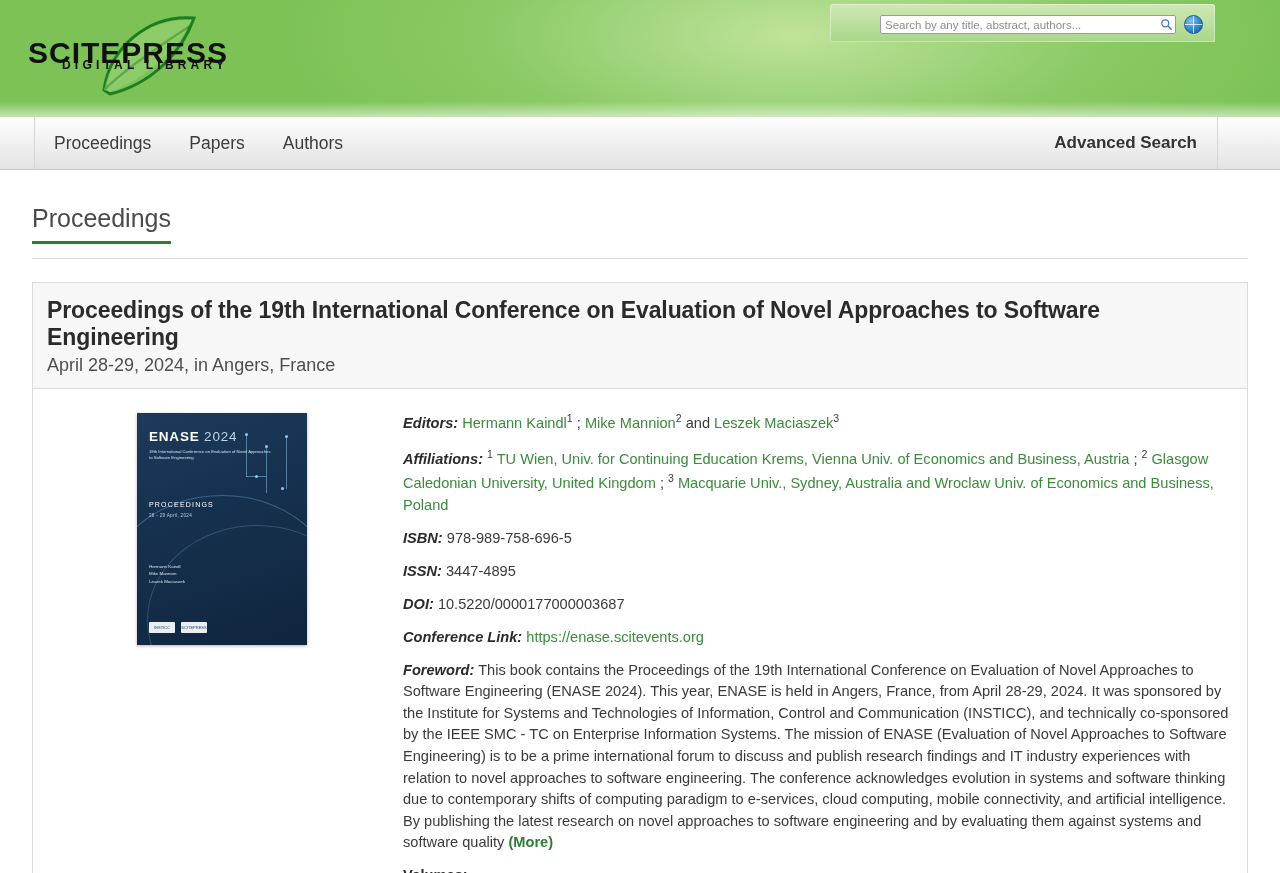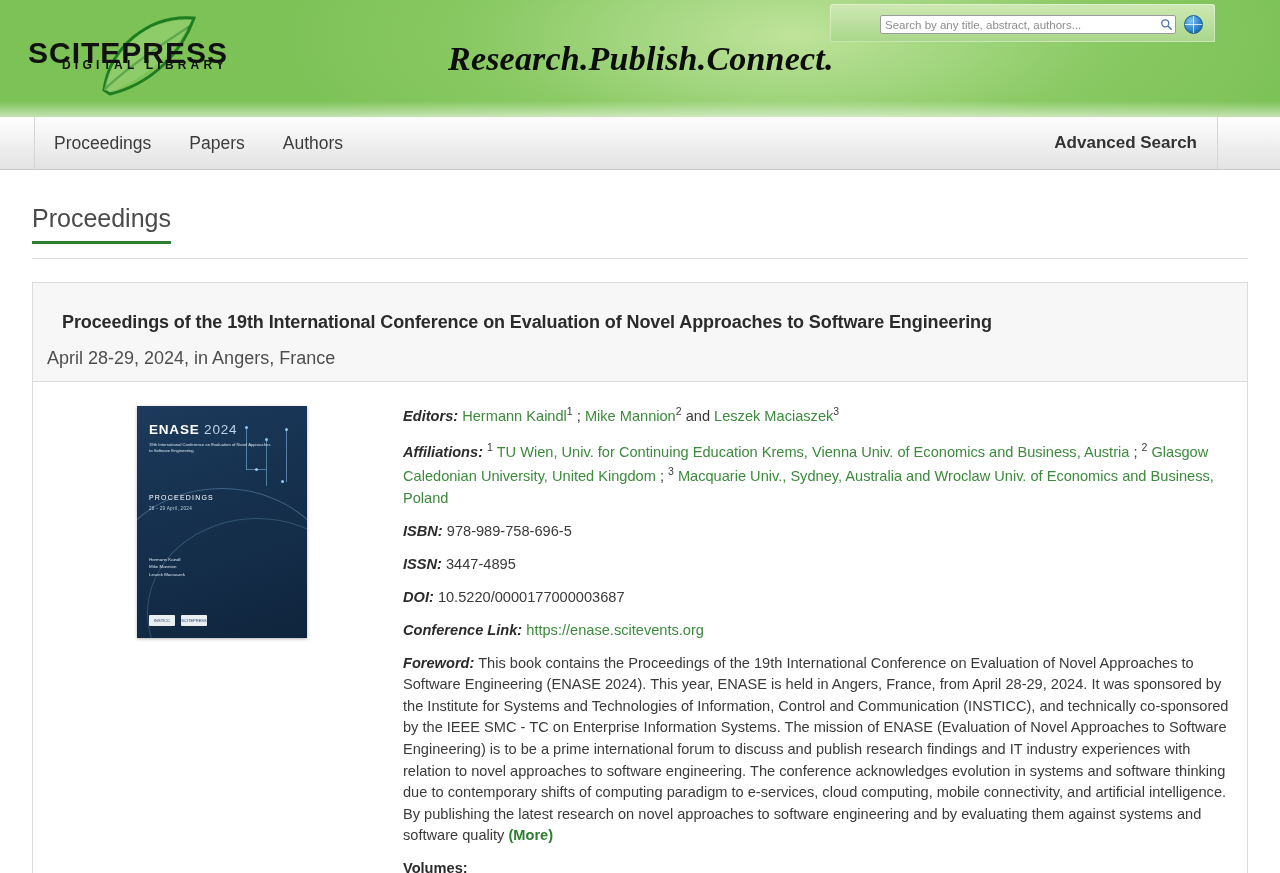--- a/index.html
+++ b/index.html
@@ -178,22 +178,22 @@
     margin-top: 23px;
     border: 1px solid #dcdcdc;
     background: #fff;
   }
   .panel-head {
     background: #f7f7f7;
     border-bottom: 1px solid #dcdcdc;
     padding: 14px 14px 12px 14px;
   }
   .panel-head h2 {
-    margin: 15px;
-    font-size: 18px;
+    margin: 0;
+    font-size: 23px;
     font-weight: bold;
     color: #2b2b2b;
     letter-spacing: -0.1px;
   }
   .panel-head .dateline {
     margin-top: 4px;
     font-size: 18px;
     color: #4e4e4e;
   }
 
@@ -298,21 +298,20 @@
   <div class="logo">
     <svg class="logo-mark" viewBox="0 0 120 100">
       <path d="M14 82 C 20 40, 58 6, 104 10 C 92 44, 62 76, 20 86 Z" fill="none" stroke="#1e7d1e" stroke-width="3"></path>
       <path d="M14 82 C 34 62, 66 40, 100 18" fill="none" stroke="#1e7d1e" stroke-width="2.5"></path>
       <path d="M14 82 C 24 36, 60 10, 102 12 C 88 40, 58 70, 20 84 Z" fill="#9fd47c" fill-opacity="0.5"></path>
     </svg>
     <div class="logo-text">SCITEPRESS</div>
     <div class="logo-sub">DIGITAL LIBRARY</div>
   </div>
 
-  <div class="tagline">Research.Publish.Connect.</div>
 
   <div class="search-wrap">
     <div class="search-box">
       <input class="search-input" type="text" placeholder="Search by any title, abstract, authors..." style="">
       <span class="search-go">
         <svg width="13" height="13" viewBox="0 0 16 16">
           <circle cx="6.5" cy="6.5" r="4.3" fill="none" stroke="#4a73b5" stroke-width="1.6"></circle>
           <line x1="9.8" y1="9.8" x2="14.4" y2="14.4" stroke="#4a73b5" stroke-width="1.8"></line>
         </svg>
       </span>

